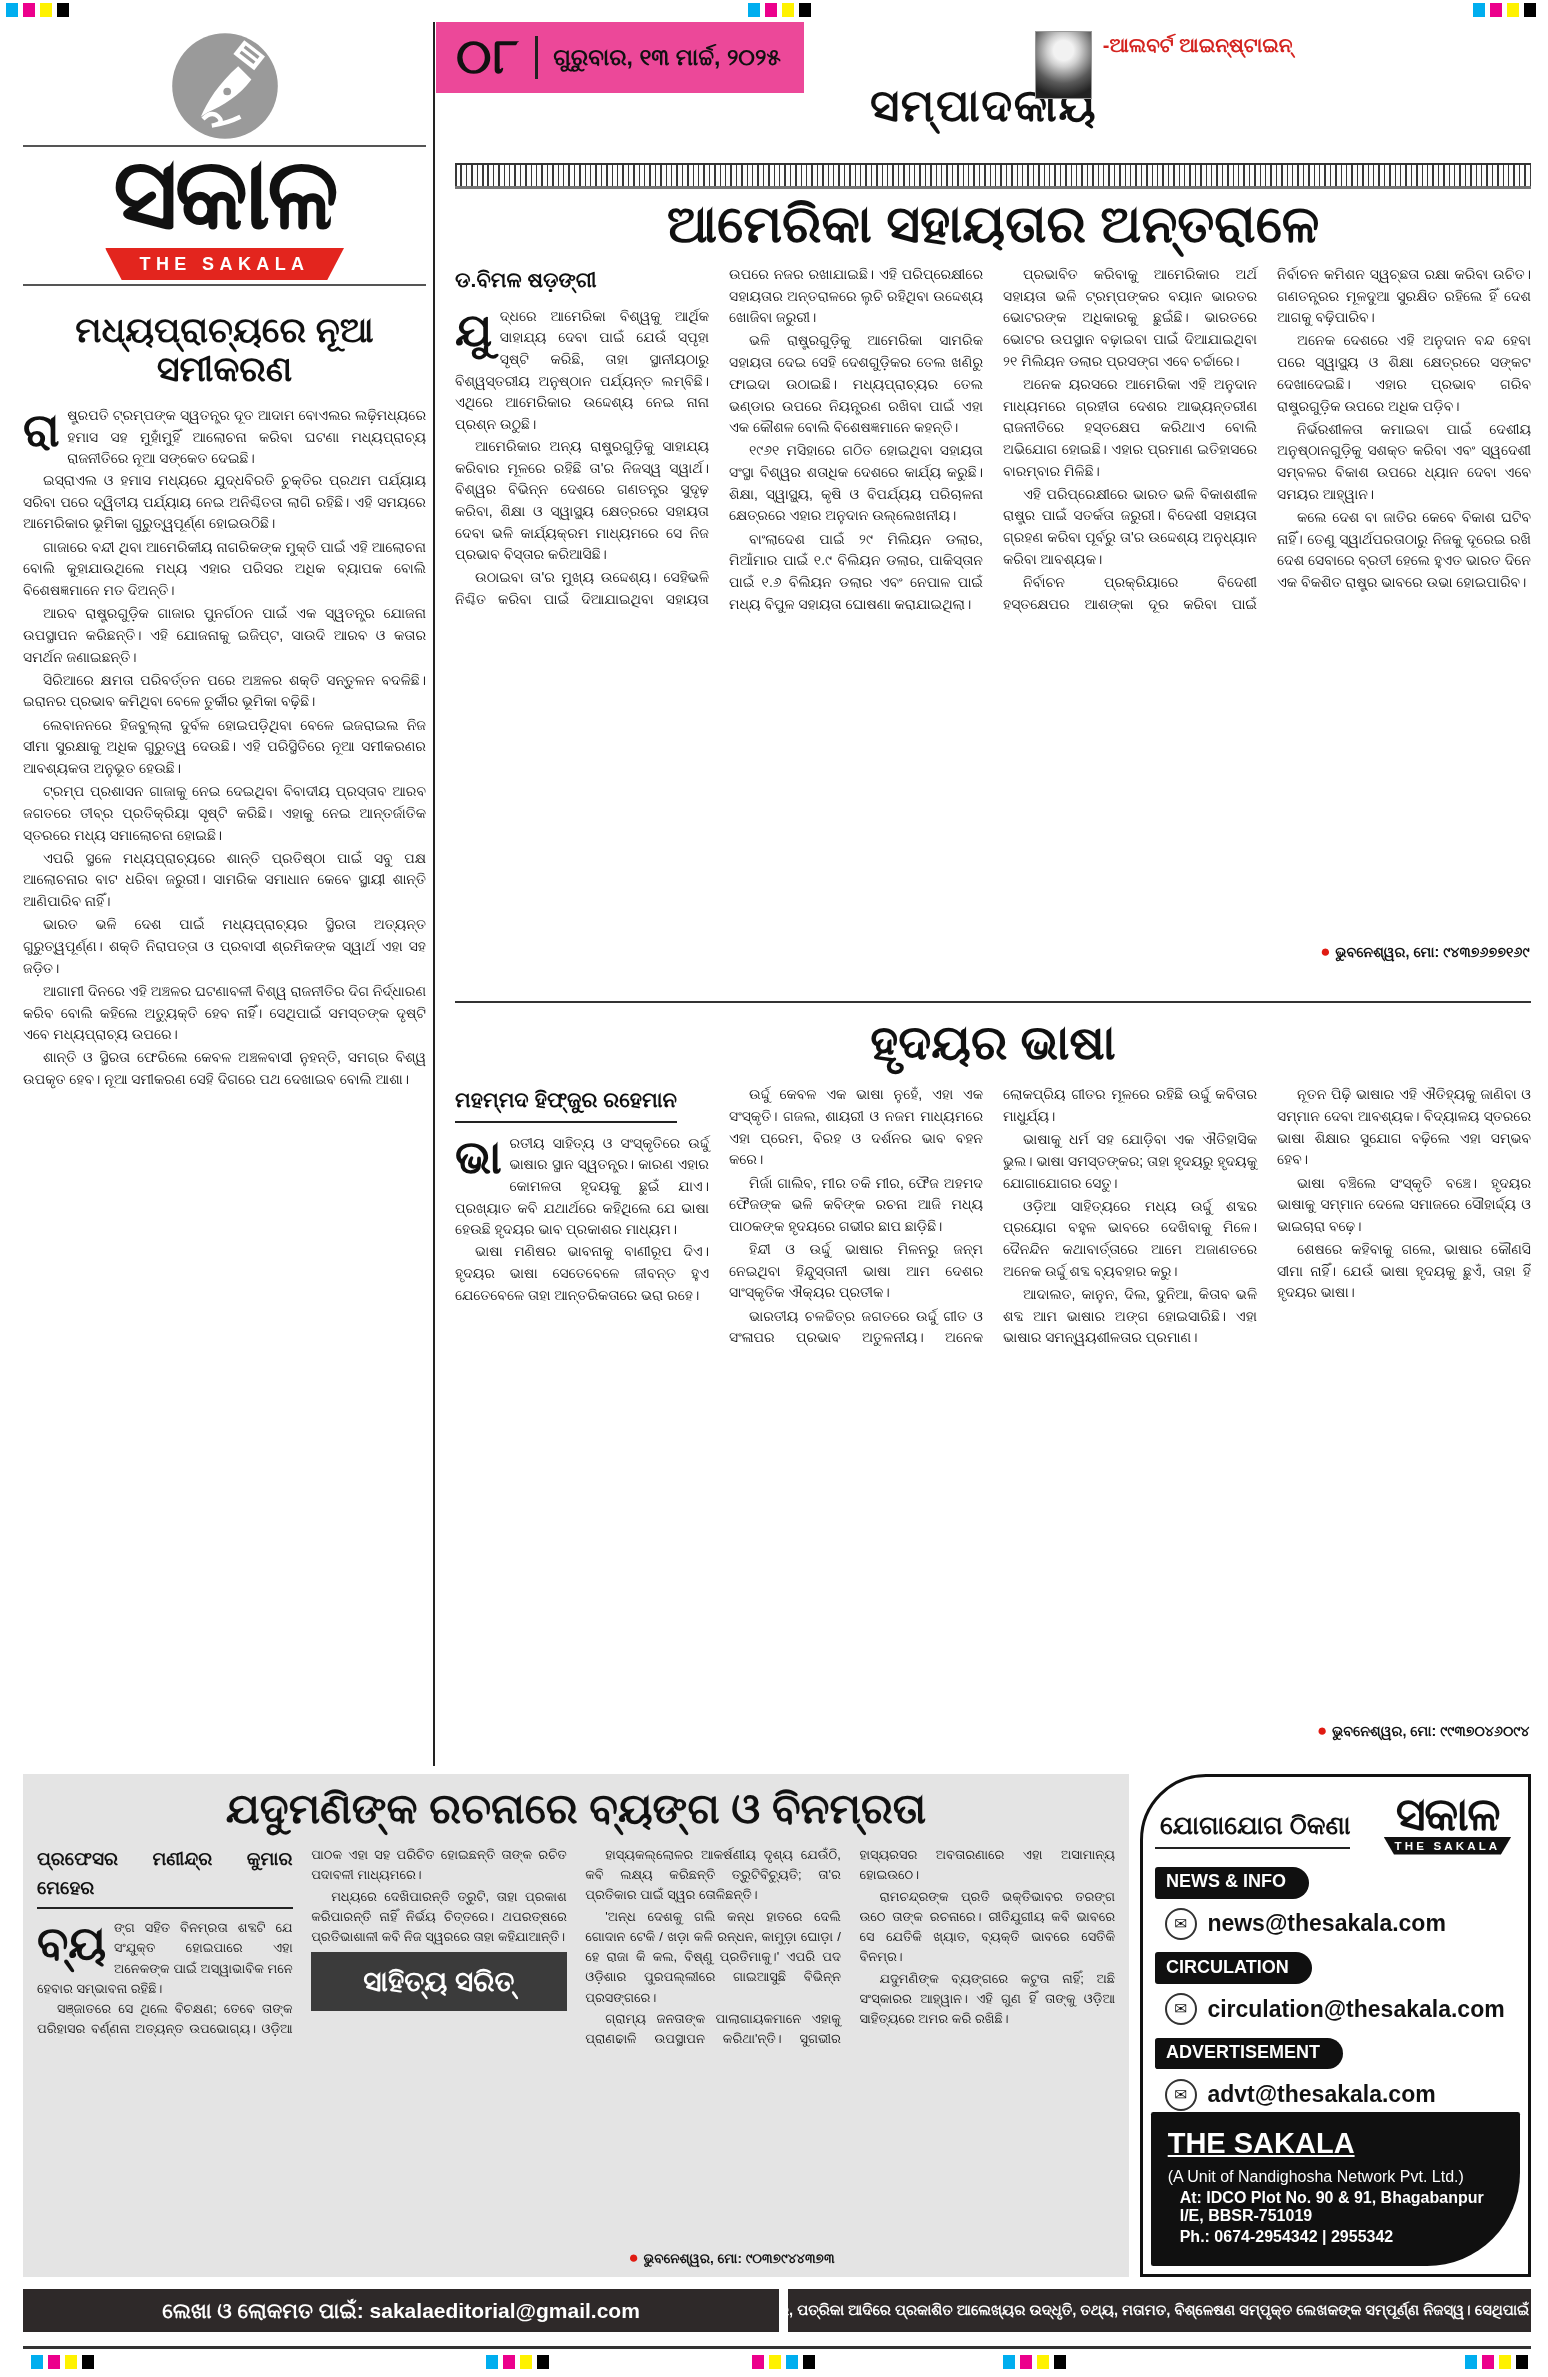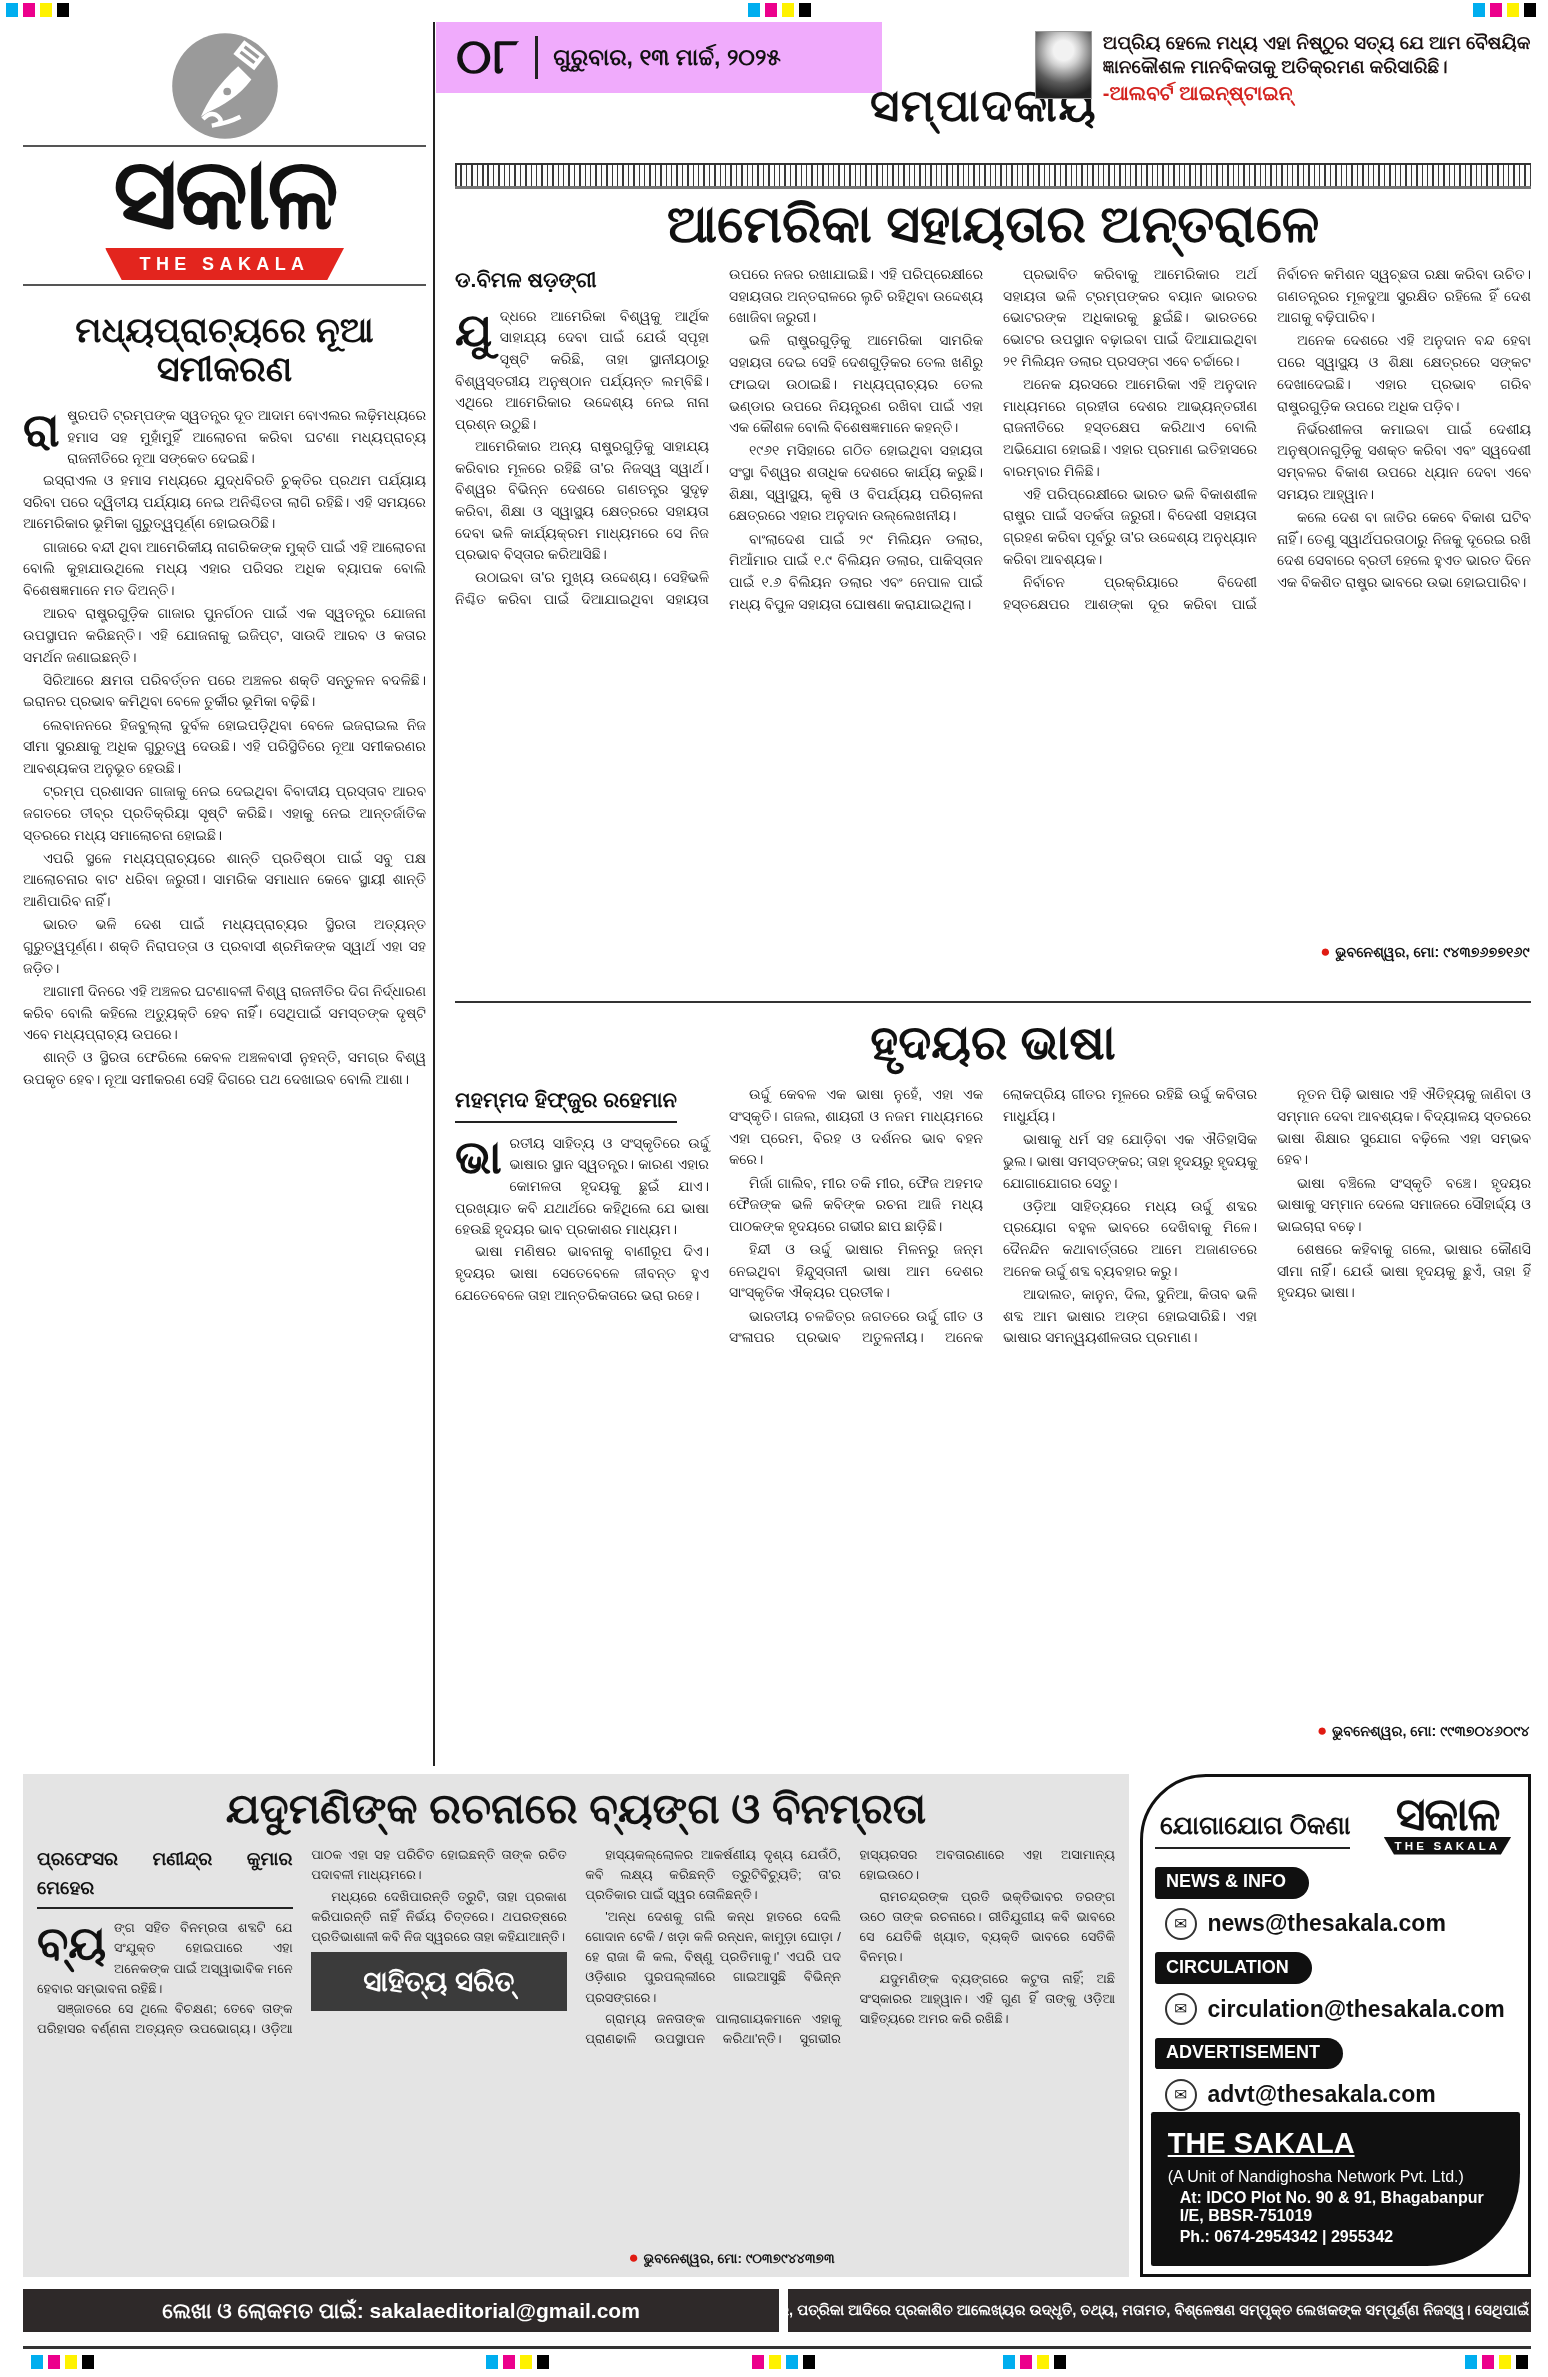--- a/index.html
+++ b/index.html
@@ -6,21 +6,21 @@
   *{box-sizing:border-box;}
   .page{position:relative;width:1548px;height:2377px;background:#fff;overflow:hidden;
         font-family:"Liberation Sans","DejaVu Sans",sans-serif;color:#111;}
   .abs{position:absolute;}
 
   
   .regmarks{display:flex;gap:4.6px;}
   .regmarks span{width:12.3px;height:14px;display:inline-block;}
 
   
-  .datebox{left:436px;top:21.6px;width:446px;height:71px;background:#f0abfc;
+  .datebox{left:436px;top:21.6px;width:368px;height:71px;background:#ec4899;
            display:flex;align-items:center;padding:0 20px;gap:15.4px;}
   .pagenum{font-size:49px;font-weight:bold;letter-spacing:1.5px;}
   .datediv{width:2.3px;height:43px;background:#222;}
   .dateline{font-size:23px;font-weight:bold;}
   .section-title{left:436px;top:80px;width:1095px;text-align:center;
                  font-size:45px;font-weight:bold;letter-spacing:1.5px;}
   .stripes{left:455px;top:163px;width:1076px;height:26px;
            border-top:2.3px solid #333;border-bottom:3.1px solid #777;
            background:repeating-linear-gradient(90deg,#3a3a3a 0 1.5px,#fff 1.5px 5.4px);}
 
@@ -140,21 +140,20 @@
     <span class="datediv"></span>
     <span class="dateline">ଗୁରୁବାର, ୧୩ ମାର୍ଚ୍ଚ, ୨୦୨୫</span>
   </div>
 
   <div class="abs section-title">ସମ୍ପାଦକୀୟ</div>
   <div class="abs stripes"></div>
 
   <div class="abs quote-wrap">
     <div class="quote-photo"></div>
     <div>
-      <div class="quote-text">ଅପ୍ରିୟ ହେଲେ ମଧ୍ୟ ଏହା ନିଷ୍ଠୁର ସତ୍ୟ ଯେ ଆମ ବୈଷୟିକ ଜ୍ଞାନକୌଶଳ ମାନବିକତାକୁ ଅତିକ୍ରମଣ କରିସାରିଛି।</div>
       <div class="quote-author">-ଆଲବର୍ଟ ଆଇନ୍‌ଷ୍ଟାଇନ୍</div>
     </div>
   </div>
 
   <div class="abs vrule"></div>
 
   <div class="abs leftcol">
     <div class="logo-block">
       <div class="logo-line"></div>
       <div class="pen-circle">

